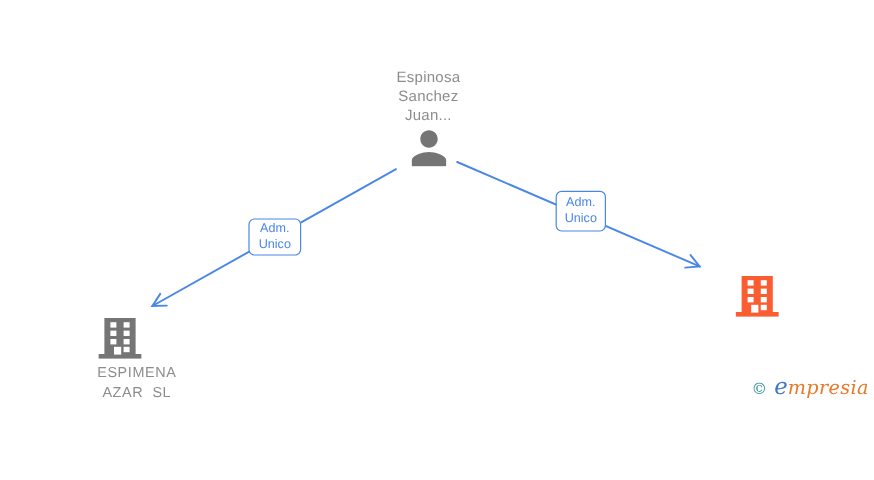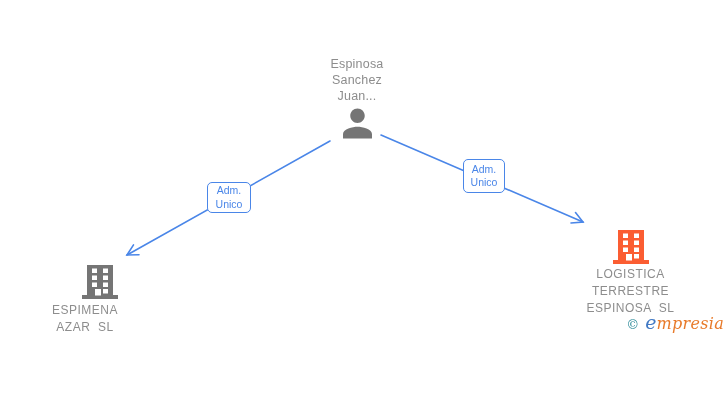--- a/index.html
+++ b/index.html
@@ -22,21 +22,21 @@
   }
   .edge-label.left{left:207px;top:182px;width:44px;height:31px;}
   .edge-label.right{left:463px;top:159px;width:42px;height:34px;}
   .company-icon{position:absolute;cursor:pointer;}
   .company-icon.left{left:82px;top:265px;}
   .company-icon.right{left:613px;top:230px;}
   .company-name{
     position:absolute;text-align:center;font-size:12px;line-height:17px;
     color:#8d8d8d;letter-spacing:.5px;cursor:pointer;
   }
-  .company-name.left{left:10px;top:302px;width:150px;}
+  .company-name.left{left:39px;top:302px;width:150px;}
   .company-name.right{left:553px;top:266px;width:155px;}
   .brand{
     position:absolute;right:4px;bottom:3px;display:flex;align-items:baseline;
     cursor:pointer;font-family:"DejaVu Serif",serif;
   }
   .brand .copy{color:#2e8b9a;font-size:13px;margin-right:6px;font-style:normal;}
   .brand .brand-e{color:#4179c4;font-style:italic;font-size:19px;}
   .brand .brand-rest{color:#e87a2a;font-style:italic;font-size:16px;letter-spacing:.3px;}
 </style>
 </head>
@@ -93,22 +93,19 @@
       <rect x="10" y="3.5" width="5" height="4.5"></rect>
       <rect x="21" y="3.5" width="5" height="4.5"></rect>
       <rect x="10" y="10.5" width="5" height="4.5"></rect>
       <rect x="21" y="10.5" width="5" height="4.5"></rect>
       <rect x="10" y="17.5" width="5" height="4.5"></rect>
       <rect x="21" y="17.5" width="5" height="4.5"></rect>
       <rect x="13" y="24" width="6" height="6.5"></rect>
       <rect x="21" y="24" width="5" height="4.5"></rect>
     </g>
   </svg>
-  <div class="company-name right pre">LOGISTICA
-TERRESTRE
-ESPINOSA  SL</div>
 
   <div class="brand">
     <span class="copy">©</span>
     <span class="brand-text"><span class="brand-e">e</span><span class="brand-rest">mpresia</span></span>
   </div>
 
 </div>
 
 </body></html>

